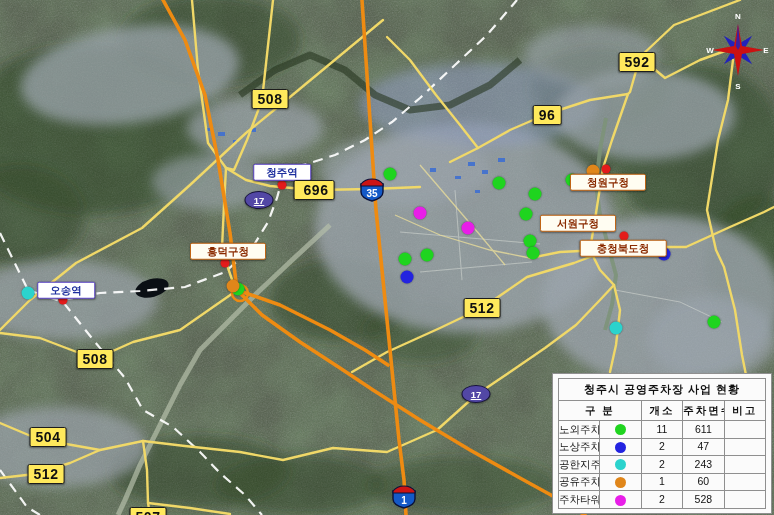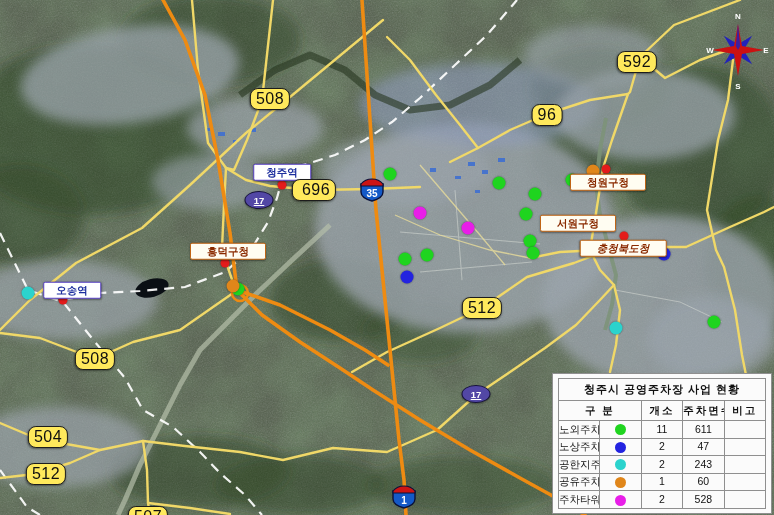--- a/index.html
+++ b/index.html
@@ -10,22 +10,22 @@
   }
   #map-svg{position:absolute;left:0;top:0;}
   #overlay{position:absolute;left:0;top:0;width:774px;height:515px;}
 
   .dot{position:absolute;width:13px;height:13px;border-radius:50%;
        transform:translate(-50%,-50%);box-shadow:0 0 2px rgba(0,0,0,.45);}
   .reddot{position:absolute;width:9px;height:9px;border-radius:50%;
        transform:translate(-50%,-50%);background:#e31b1b;box-shadow:0 0 2px rgba(0,0,0,.5);}
 
   .badge{position:absolute;transform:translate(-50%,-50%);
-       background:#ffe95c;border:1.6px solid #1c1c1c;border-radius:8px;
-       color:#101010;font-size:16px;font-weight:normal;line-height:1;
+       background:#ffe95c;border:1.6px solid #1c1c1c;border-radius:2px;
+       color:#101010;font-size:14px;font-weight:bold;line-height:1;
        padding:2px 5px;letter-spacing:.5px;box-shadow:0 1px 2px rgba(0,0,0,.4);}
   .oval{position:absolute;transform:translate(-50%,-50%);
        width:27px;height:16px;border-radius:50%;background:#5247a5;
        border:1.4px solid #16123a;color:#fff;font-size:9.5px;font-weight:bold;
        display:flex;align-items:center;justify-content:center;box-shadow:0 1px 2px rgba(0,0,0,.4);text-decoration:underline;}
   .stn{position:absolute;transform:translate(-50%,-50%);
        background:#ffffff;border:1.7px solid #5b43c8;border-radius:2px;
        color:#1d2e9e;font-size:10.5px;font-weight:bold;line-height:1;
        padding:2px 12px;white-space:nowrap;box-shadow:0 1px 2px rgba(0,0,0,.4);}
   .off{position:absolute;transform:translate(-50%,-50%);
@@ -190,29 +190,29 @@
       <div class="dot" title="노상주차장" style="left: 664px; top: 254px; background: rgb(35, 35, 224);"></div>
       <div class="dot" title="공한지주차장" style="left: 28px; top: 293px; background: rgb(43, 211, 205);"></div>
       <div class="dot" title="공한지주차장" style="left: 616px; top: 328px; background: rgb(43, 211, 205);"></div>
       <div class="dot" title="공유주차장" style="left: 233px; top: 286px; background: rgb(224, 134, 26);"></div>
       <div class="dot" title="공유주차장" style="left: 593px; top: 171px; background: rgb(224, 134, 26);"></div>
       <div class="dot" title="주차타워(기타)" style="left: 420px; top: 213px; background: rgb(232, 30, 232);"></div>
       <div class="dot" title="주차타워(기타)" style="left: 468px; top: 228px; background: rgb(232, 30, 232);"></div>
       <div class="reddot" style="left: 282px; top: 185px; background: rgb(227, 27, 27);"></div>
       <div class="stn" style="left: 282px; top: 172px;">청주역</div>
       <div class="reddot" style="left: 63px; top: 300px; background: rgb(227, 27, 27);"></div>
-      <div class="stn" style="left: 72px; top: 290px;">오송역</div>
+      <div class="stn" style="left: 66px; top: 290px;">오송역</div>
       <div class="reddot" style="left: 225px; top: 263px; background: rgb(227, 27, 27);"></div>
       <div class="off" style="left: 228px; top: 251px;">흥덕구청</div>
       <div class="reddot" style="left: 606px; top: 169px; background: rgb(227, 27, 27);"></div>
       <div class="off" style="left: 608px; top: 182px;">청원구청</div>
       <div class="reddot" style="left: 550px; top: 224px; background: rgb(227, 27, 27);"></div>
       <div class="off" style="left: 578px; top: 223px;">서원구청</div>
       <div class="reddot" style="left: 624px; top: 236px; background: rgb(227, 27, 27);"></div>
-      <div class="off" style="left: 623px; top: 248px; font-style: italic;">충청북도청</div>
+      <div class="off" style="left: 623px; top: 248px;">충청북도청</div>
       <div class="badge" style="left: 270px; top: 99px; background: rgb(255, 233, 92);">508</div>
       <div class="badge" style="left: 314px; top: 190px; background: rgb(255, 233, 92); padding-left: 9px;">696</div>
       <div class="badge" style="left: 547px; top: 115px; background: rgb(255, 233, 92);">96</div>
       <div class="badge" style="left: 637px; top: 62px; background: rgb(255, 233, 92);">592</div>
       <div class="badge" style="left: 95px; top: 359px; background: rgb(255, 233, 92);">508</div>
       <div class="badge" style="left: 48px; top: 437px; background: rgb(255, 233, 92);">504</div>
       <div class="badge" style="left: 46px; top: 474px; background: rgb(255, 233, 92);">512</div>
       <div class="badge" style="left: 148px; top: 517px; background: rgb(255, 233, 92);">507</div>
       <div class="badge" style="left: 482px; top: 308px; background: rgb(255, 233, 92);">512</div>
       <div class="oval" style="left: 259px; top: 200px;">17</div>

